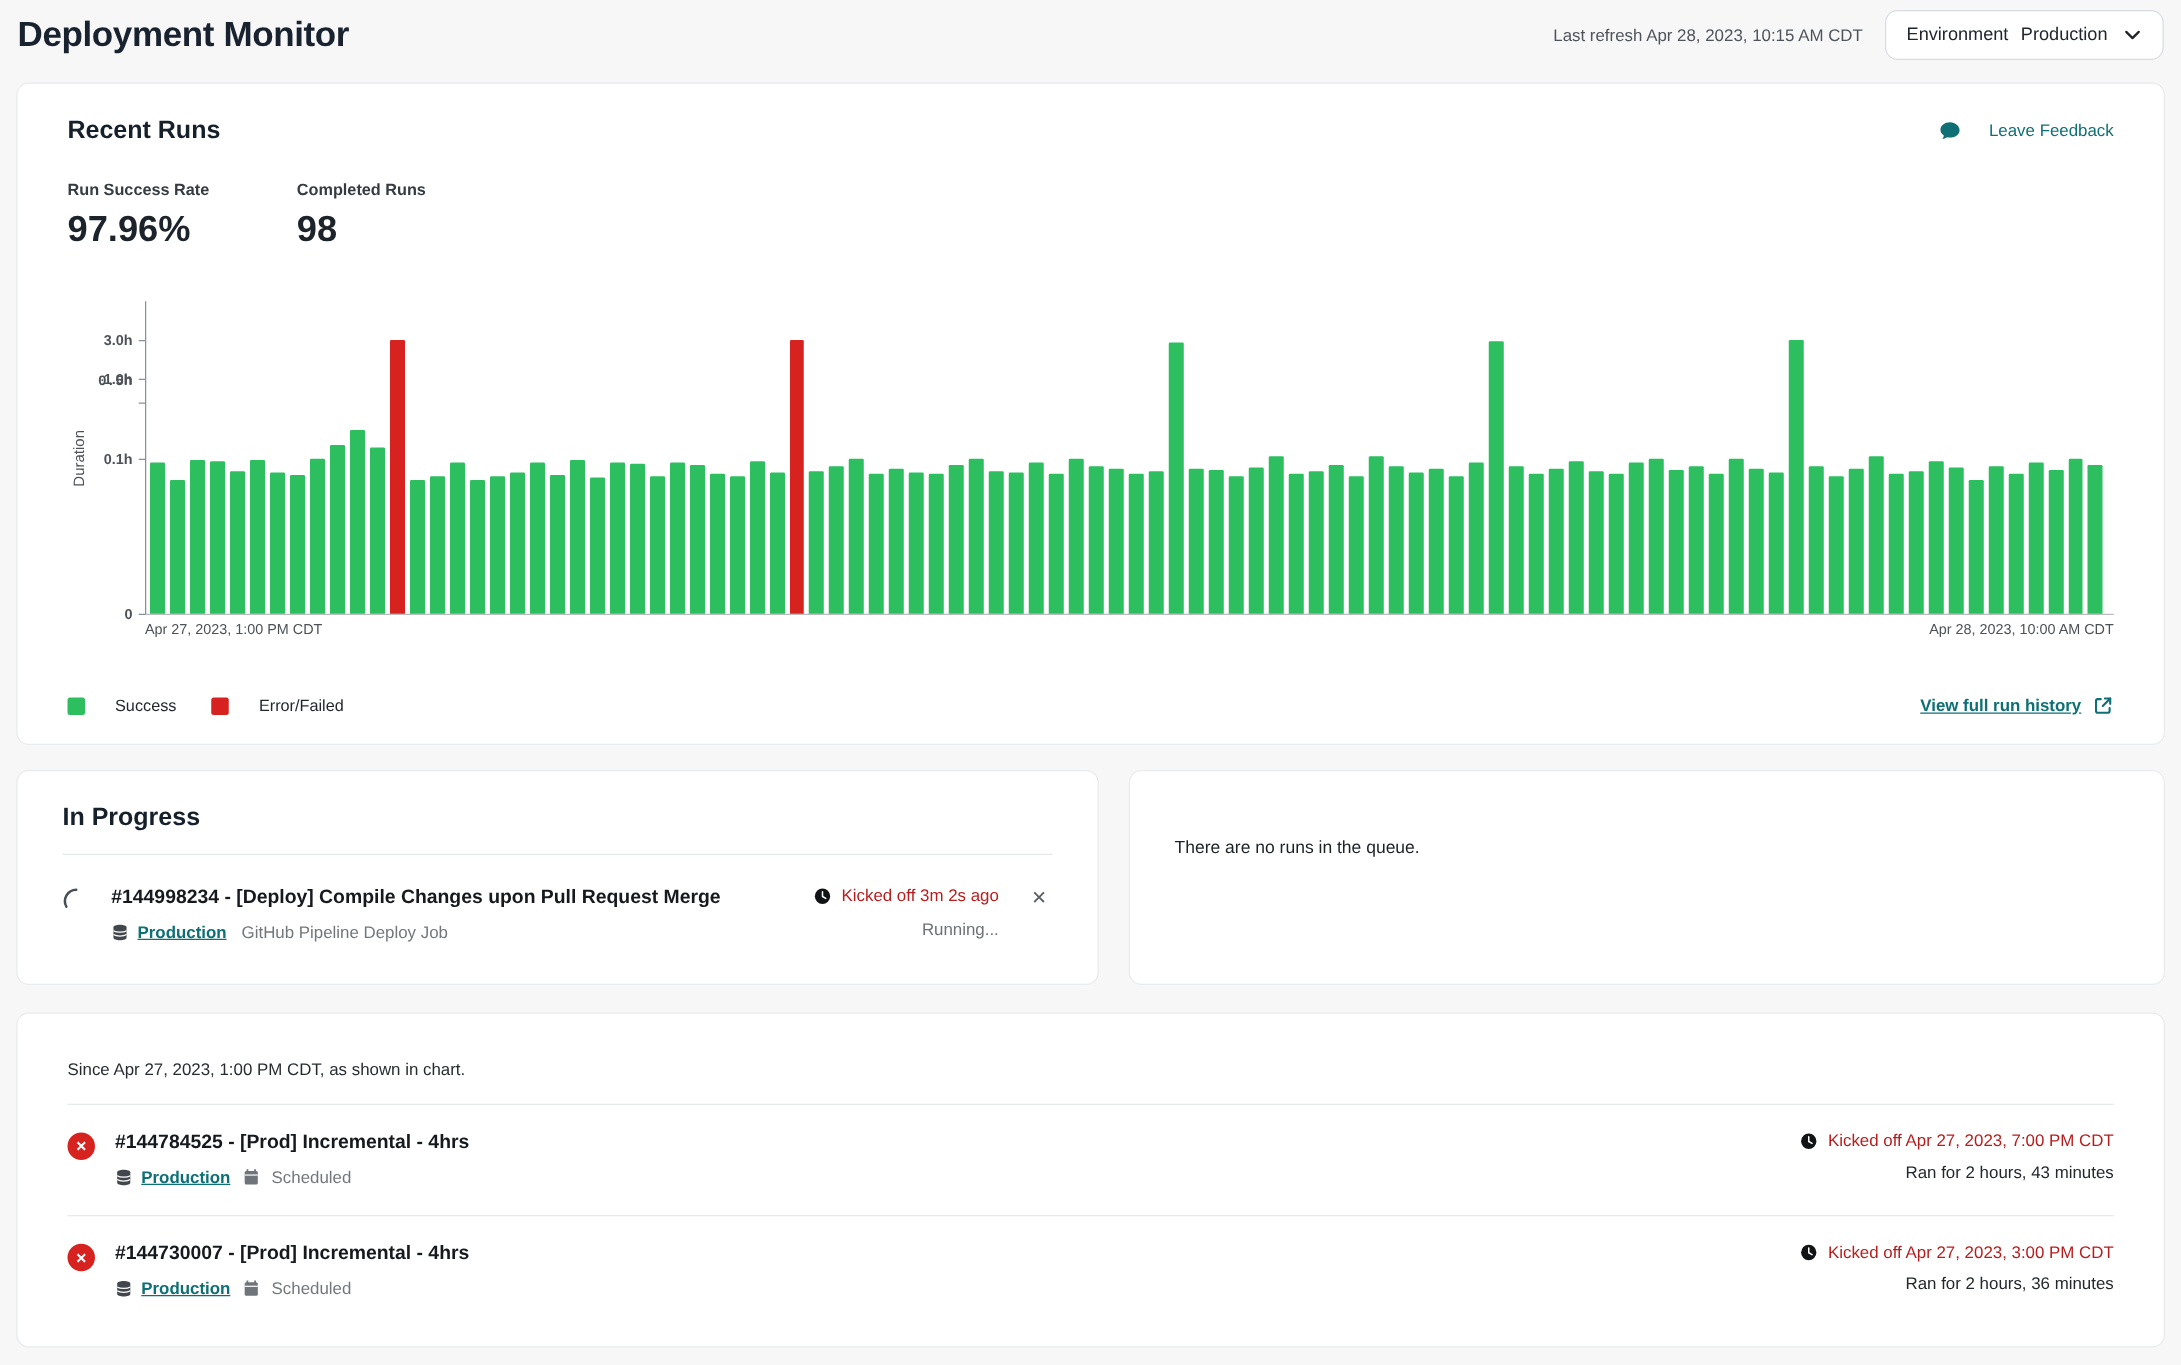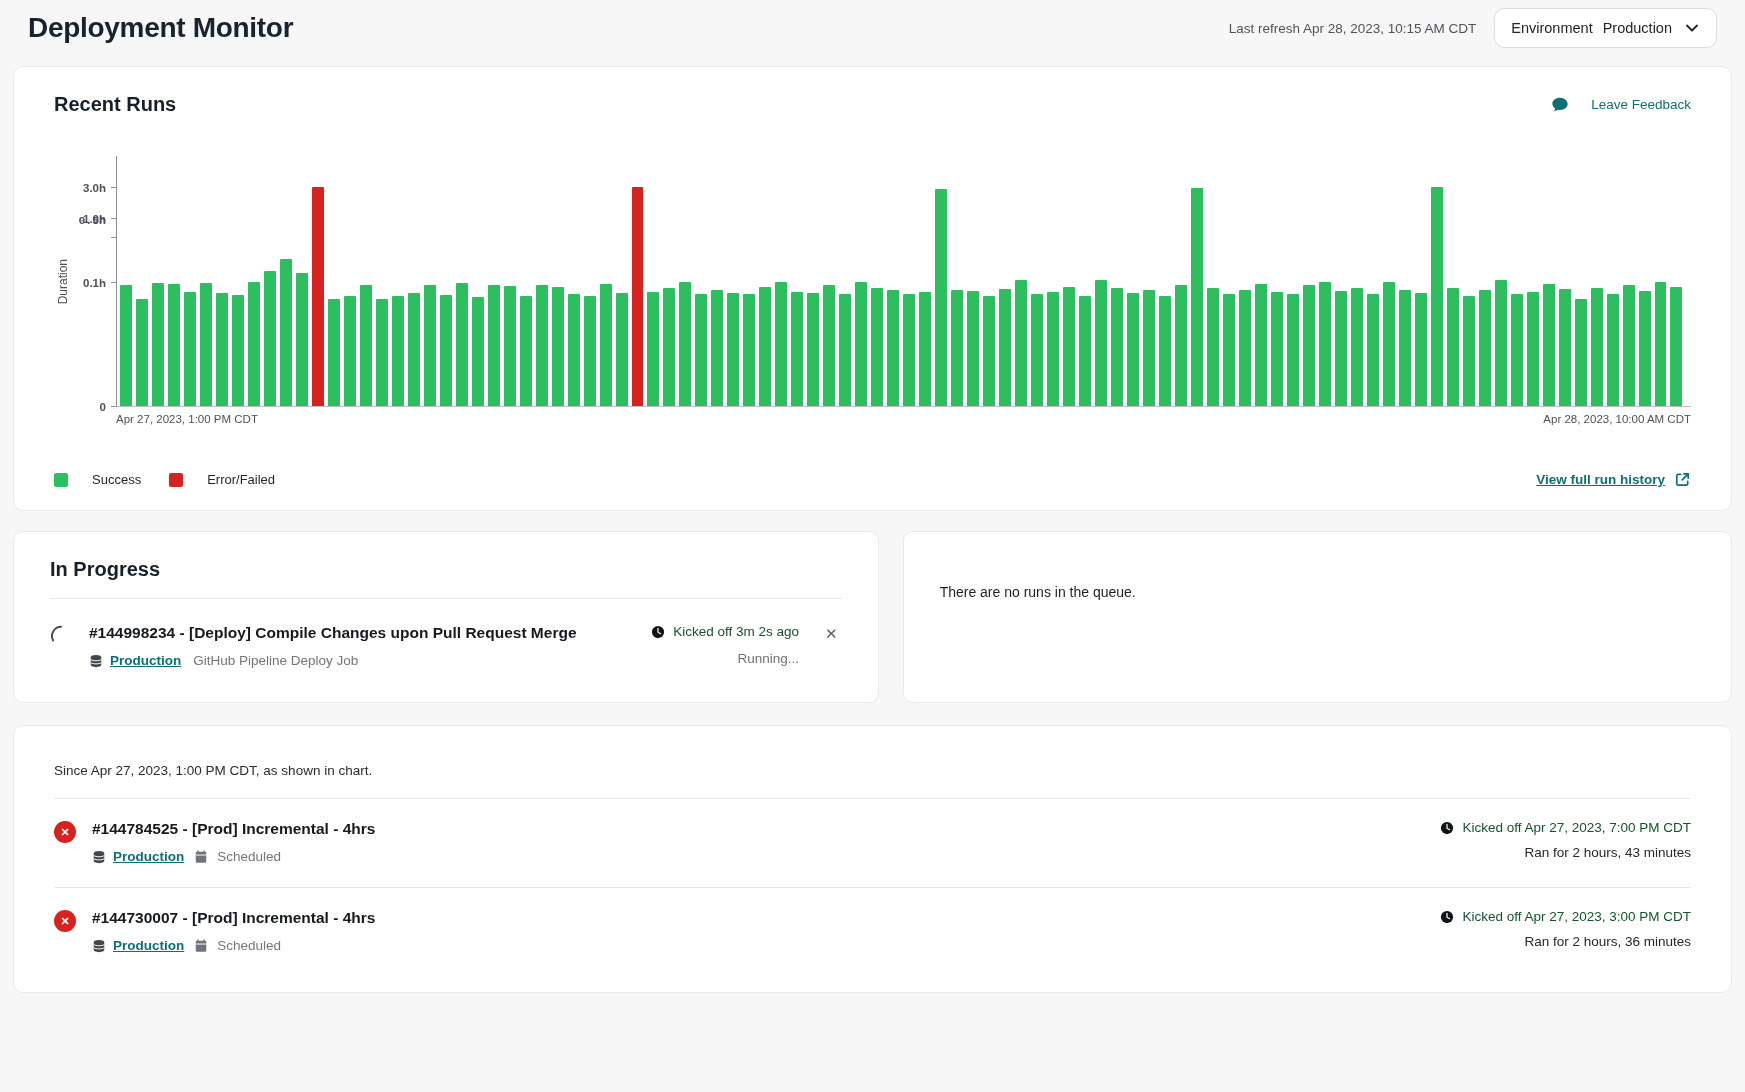--- a/index.html
+++ b/index.html
@@ -4,21 +4,21 @@
 <style>
   * { box-sizing: border-box; }
   html,body { margin:0; padding:0; }
   body {
     width:1745px; height:1092px; overflow:hidden;
     background:#f7f7f8;
     font-family:"Liberation Sans", sans-serif;
     color:#1c2430;
   }
   
-  .topbar { display:flex; align-items:center; justify-content:space-between; padding:8px 28px 6px; }
+  .topbar { display:flex; align-items:center; justify-content:space-between; padding:8px 14px 6px; }
   .page-title { font-size:28px; font-weight:700; color:#19222f; margin:0; letter-spacing:-0.3px; }
   .topbar-right { display:flex; align-items:center; gap:18px; }
   .last-refresh { font-size:13.5px; color:#4f545b; }
   .env-btn { display:flex; align-items:center; gap:12px; background:#fff; border:1px solid #d9dce0;
              border-radius:10px; padding:11px 16px; font-size:14.5px; color:#21262d; cursor:pointer; }
   .env-btn .env-label { margin-right:-2px; }
   .chev { width:16px; height:16px; display:block; }
   
   .card { background:#fff; border:1px solid #e9eaec; border-radius:10px; }
   .card1 { margin:12px 13px 0; padding:26px 40px 22px; }
@@ -57,21 +57,21 @@
   .divider { height:1px; background:#e7e8ea; margin-top:17px; }
   .run-row { display:flex; align-items:flex-start; padding-top:25px; }
   .spinner { width:22px; height:22px; margin-right:17px; margin-top:1px; flex:none; }
   .run-main { flex:1; min-width:0; }
   .run-title { font-size:15.5px; font-weight:700; color:#16191d; }
   .run-meta { display:flex; align-items:center; gap:10px; margin-top:11px; font-size:13.5px; }
   .meta-pair { display:flex; align-items:center; gap:7px; }
   .env-link { color:#0e6f74; text-decoration:underline; font-weight:600; cursor:pointer; }
   .job-name { color:#73777c; margin-left:2px; }
   .run-right { margin-left:20px; text-align:right; flex:none; }
-  .kicked { display:flex; align-items:center; gap:8px; font-size:13.5px; color:#14532d; justify-content:flex-end; }
+  .kicked { display:flex; align-items:center; gap:8px; font-size:13.5px; color:#b91c1c; justify-content:flex-end; }
   .running { margin-top:12px; font-size:13.5px; color:#6e7277; }
   .close-btn { margin-left:22px; font-size:15px; color:#5a5f64; cursor:pointer; background:none; border:none;
                padding:2px 4px; line-height:1; }
   .queue-empty { margin-top:26px; font-size:14px; color:#1d2126; }
   
   .card4 { margin:22px 13px 0; padding:26px 40px 16px; }
   .subtitle { margin-top:11px; font-size:13.5px; color:#282c31; }
   .failed-list { margin-top:20px; }
   .failed-row { display:flex; align-items:flex-start; padding:21px 0 23px; border-top:1px solid #e7e8ea; }
   .badge-error { width:22px; height:22px; border-radius:50%; background:#d7231f; color:#fff; flex:none;
@@ -104,20 +104,30 @@
   <div class="card-head">
     <h2 class="card-title">Recent Runs</h2>
     <button class="feedback">
       <svg width="18" height="18" viewBox="0 0 20 20">
           <path fill="#0e6f74" d="M10 2C5.3 2 1.5 4.9 1.5 8.6c0 2.1 1.2 3.9 3 5.1-.1 1.1-.5 2.3-1.4 3.1 1.6-.1 3-.7 4.1-1.5.9.2 1.8.3 2.8.3 4.7 0 8.5-2.9 8.5-6.6S14.7 2 10 2z"></path>
         </svg>
       <span>Leave Feedback</span>
     </button>
   </div>
 
+  <div class="kpi-row">
+    <div>
+      <div class="kpi-label">Run Success Rate</div>
+      <div class="kpi-value">97.96%</div>
+    </div>
+    <div>
+      <div class="kpi-label">Completed Runs</div>
+      <div class="kpi-value">98</div>
+    </div>
+  </div>
 
   <div class="chart-area">
     <div class="chart-row">
       <div class="duration-label">
         <span>Duration</span>
       </div>
       <div class="y-gutter">
           <div class="ytick" style="bottom: 213px;">3.0h</div>
           <div class="ytickmark" style="bottom: 219px;"></div>
           <div class="ytick" style="bottom: 182px;">1.0h</div>

